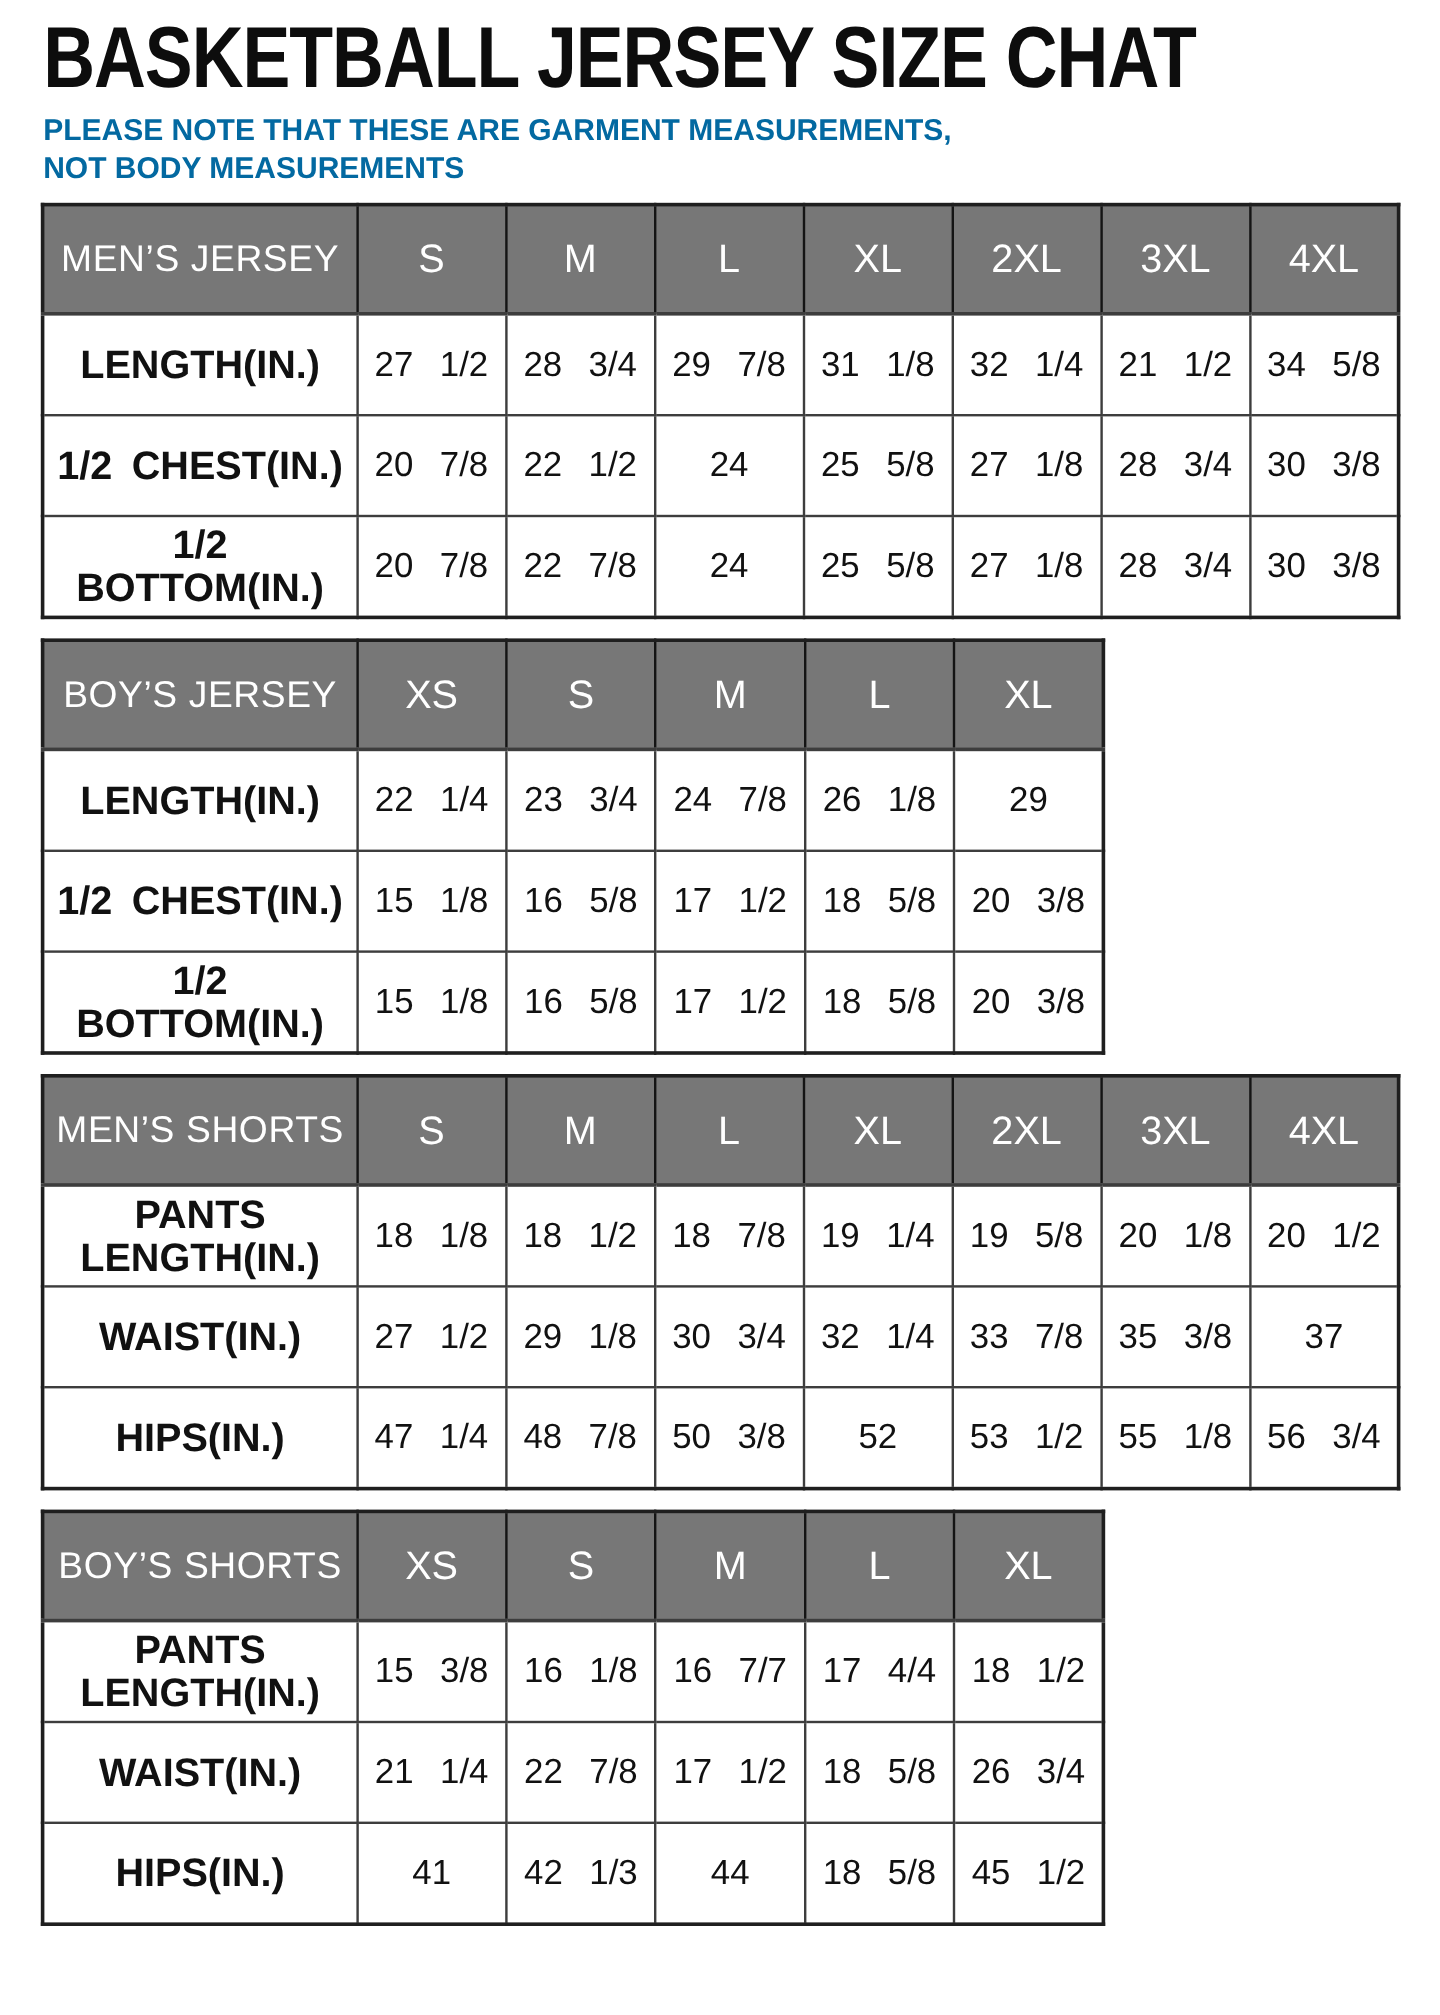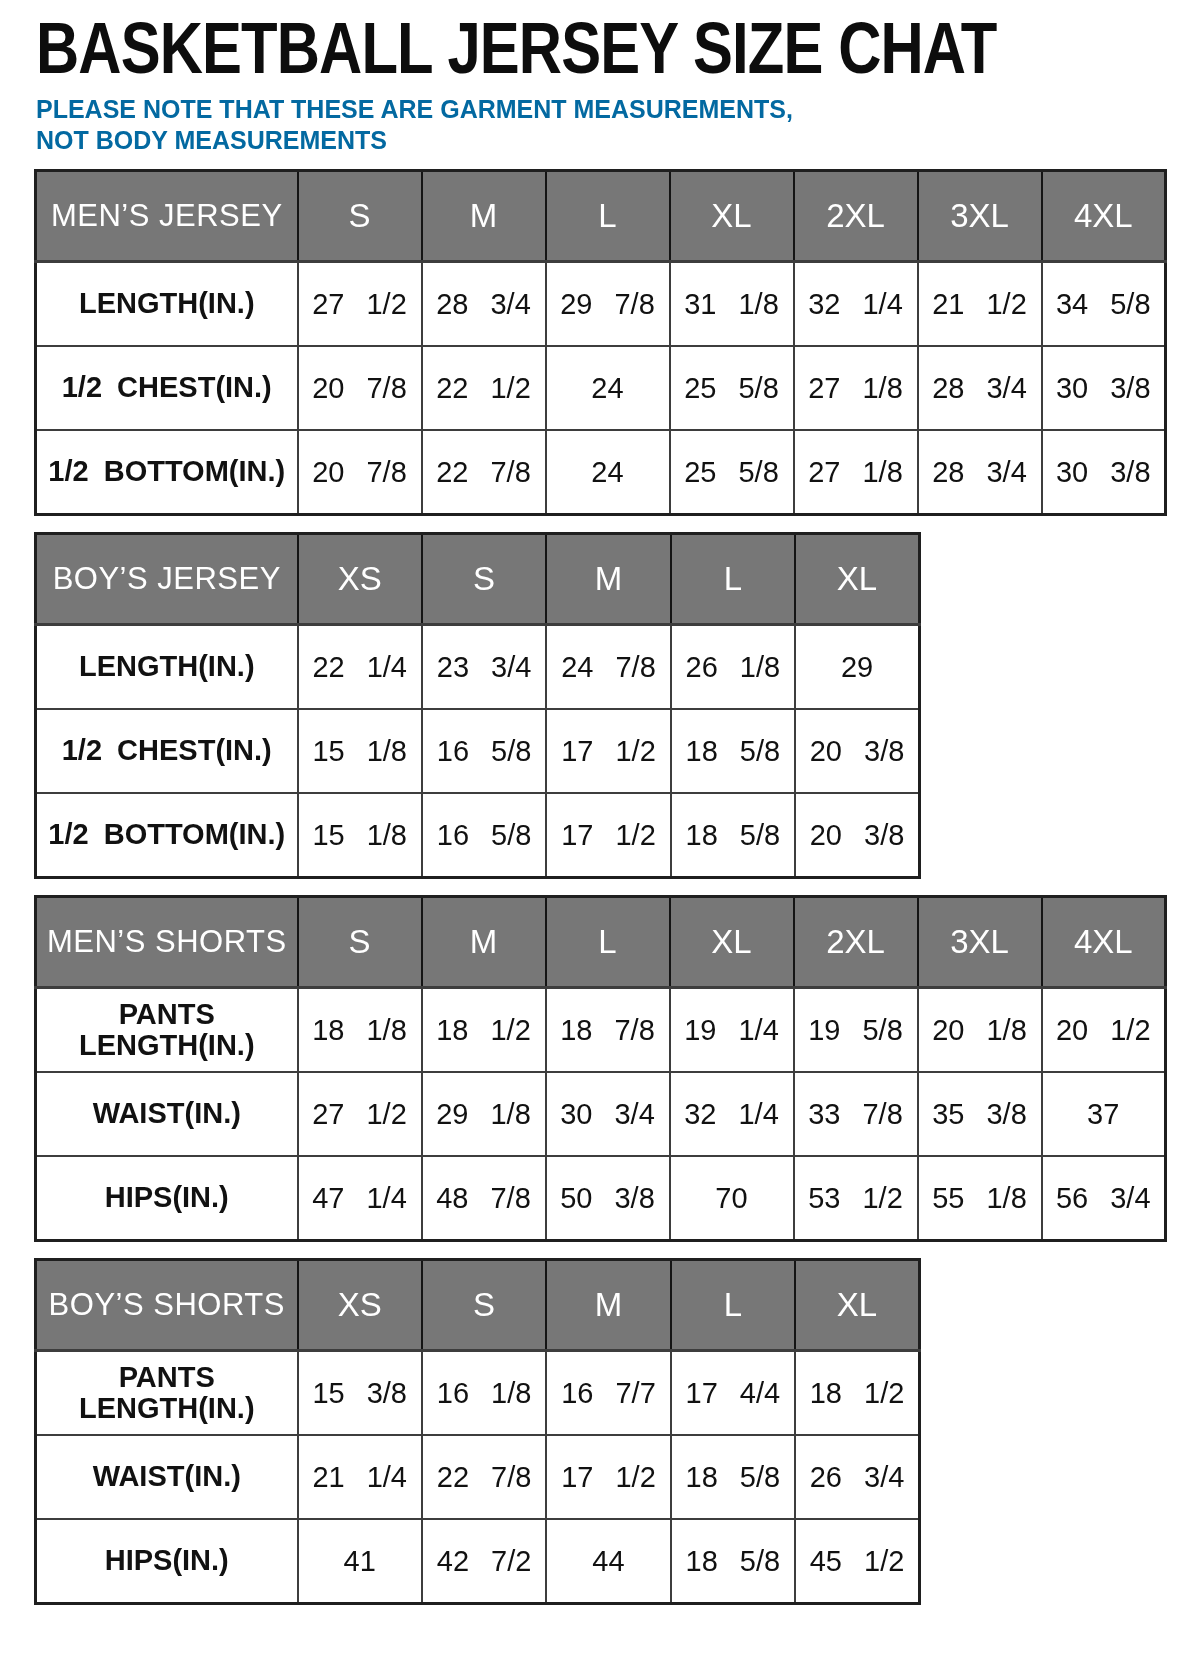--- a/index.html
+++ b/index.html
@@ -65,21 +65,21 @@
     text-align: center;
     vertical-align: middle;
     color: #111111;
     background: #ffffff;
   }
   table.size-table td.value-cell {
     font-size: 29px;
     word-spacing: 14px;
   }
   table.size-table td.row-label {
-    font-size: 29px;
+    font-size: 33px;
     font-weight: bold;
     word-spacing: 7px;
     line-height: 1.08;
     padding: 0 2px;
   }
   table.size-table tbody tr:first-child td { border-top-width: 3px; }
 </style>
 </head>
 <body>
 
@@ -234,21 +234,21 @@
             <td class="value-cell">32 1/4</td>
             <td class="value-cell">33 7/8</td>
             <td class="value-cell">35 3/8</td>
             <td class="value-cell">37</td>
           </tr>
           <tr>
             <td class="row-label">HIPS(IN.)</td>
             <td class="value-cell">47 1/4</td>
             <td class="value-cell">48 7/8</td>
             <td class="value-cell">50 3/8</td>
-            <td class="value-cell">70</td>
+            <td class="value-cell">52</td>
             <td class="value-cell">53 1/2</td>
             <td class="value-cell">55 1/8</td>
             <td class="value-cell">56 3/4</td>
           </tr>
         </tbody>
       </table>
       <table class="size-table narrow">
         <colgroup>
           <col style="width: 262px;">
           <col style="width: 124.4px;">
@@ -280,21 +280,21 @@
             <td class="row-label">WAIST(IN.)</td>
             <td class="value-cell">21 1/4</td>
             <td class="value-cell">22 7/8</td>
             <td class="value-cell">17 1/2</td>
             <td class="value-cell">18 5/8</td>
             <td class="value-cell">26 3/4</td>
           </tr>
           <tr>
             <td class="row-label">HIPS(IN.)</td>
             <td class="value-cell">41</td>
-            <td class="value-cell">42 7/2</td>
+            <td class="value-cell">42 1/3</td>
             <td class="value-cell">44</td>
             <td class="value-cell">18 5/8</td>
             <td class="value-cell">45 1/2</td>
           </tr>
         </tbody>
       </table>
     </div>
 
 </div>
 

